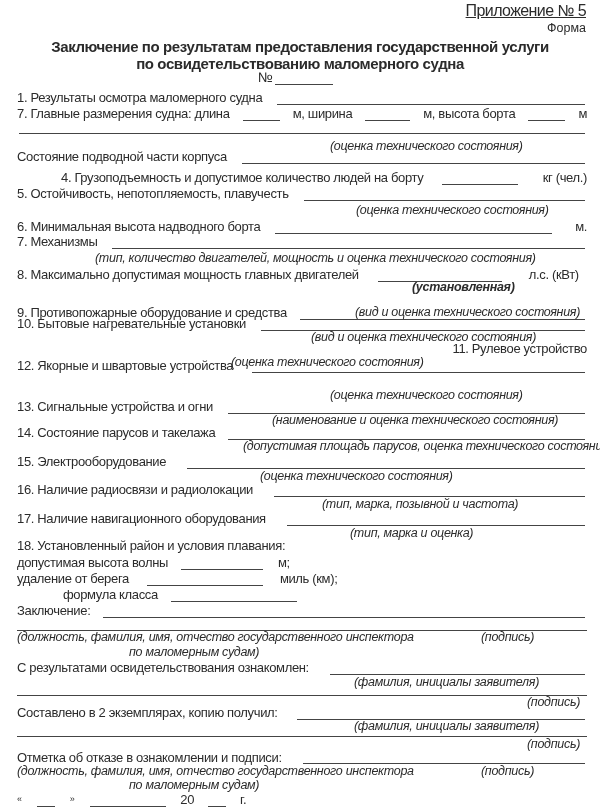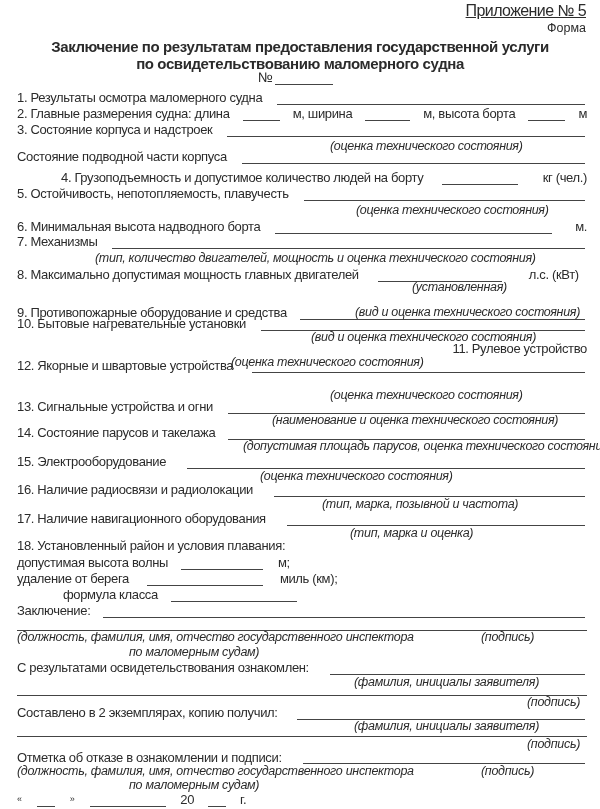--- a/index.html
+++ b/index.html
@@ -32,31 +32,30 @@
   <span>№</span>
   <span class="blank" style="width:58px;margin-left:2px;"></span>
 </div>
 
 <div class="row" style="top:90px;">
   <span>1. Результаты осмотра маломерного судна</span>
   <span class="fill"></span>
 </div>
 
 <div class="row" style="top:106px;">
-  <span>2. Главные размерения судна: длина</span>
+  <span>7. Главные размерения судна: длина</span>
   <span class="blank" style="width:43px;"></span>
   <span>м, ширина</span>
   <span class="blank" style="width:52px;"></span>
   <span>м, высота борта</span>
   <span class="blank" style="width:43px;"></span>
   <span>м</span>
 </div>
 
 <div class="row" style="top:122px;">
-  <span>3. Состояние корпуса и надстроек</span>
   <span class="fill"></span>
 </div>
 <div class="hint" style="left:330px;top:139px;">(оценка технического состояния)</div>
 <div class="row" style="top:149px;">
   <span>Состояние подводной части корпуса</span>
   <span class="fill"></span>
 </div>
 
 <div class="row" style="top:170px;margin-left:44px;">
   <span>4. Грузоподъемность и допустимое количество людей на борту</span>
@@ -80,21 +79,21 @@
   <span>7. Механизмы</span>
   <span class="fill"></span>
 </div>
 <div class="hint" style="left:95px;top:251px;">(тип, количество двигателей, мощность и оценка технического состояния)</div>
 
 <div class="row" style="top:267px;">
   <span>8. Максимально допустимая мощность главных двигателей</span>
   <span class="blank" style="width:124px;margin:0 14px 0 6px;"></span>
   <span>л.с. (кВт)</span>
 </div>
-<div class="hint" style="left:412px;top:280px;">(установленная)</div>
+<div class="hint" style="left:412px;top:280px;font-weight:bold;">(установленная)</div>
 
 <div class="row" style="top:305px;">
   <span>9. Противопожарные оборудование и средства</span>
   <span class="fill" style="margin-left:0;"></span>
 </div>
 <div class="hint" style="left:355px;top:305px;">(вид и оценка технического состояния)</div>
 
 <div class="row" style="top:316px;">
   <span>10. Бытовые нагревательные установки</span>
   <span class="fill"></span>

